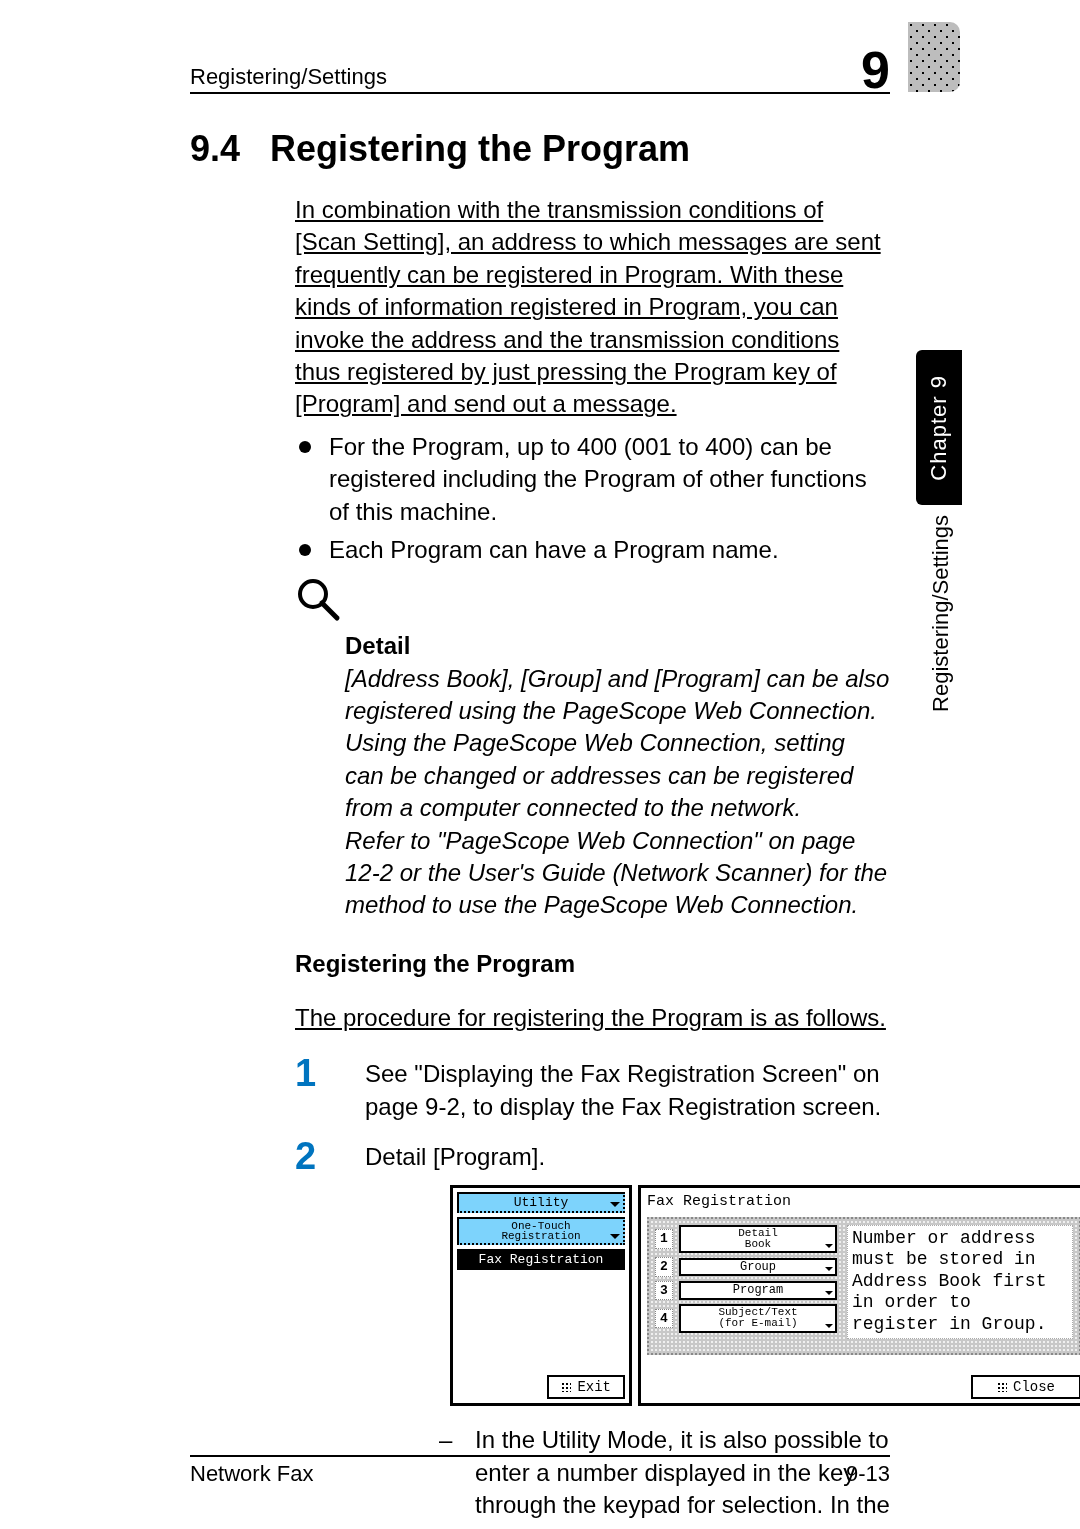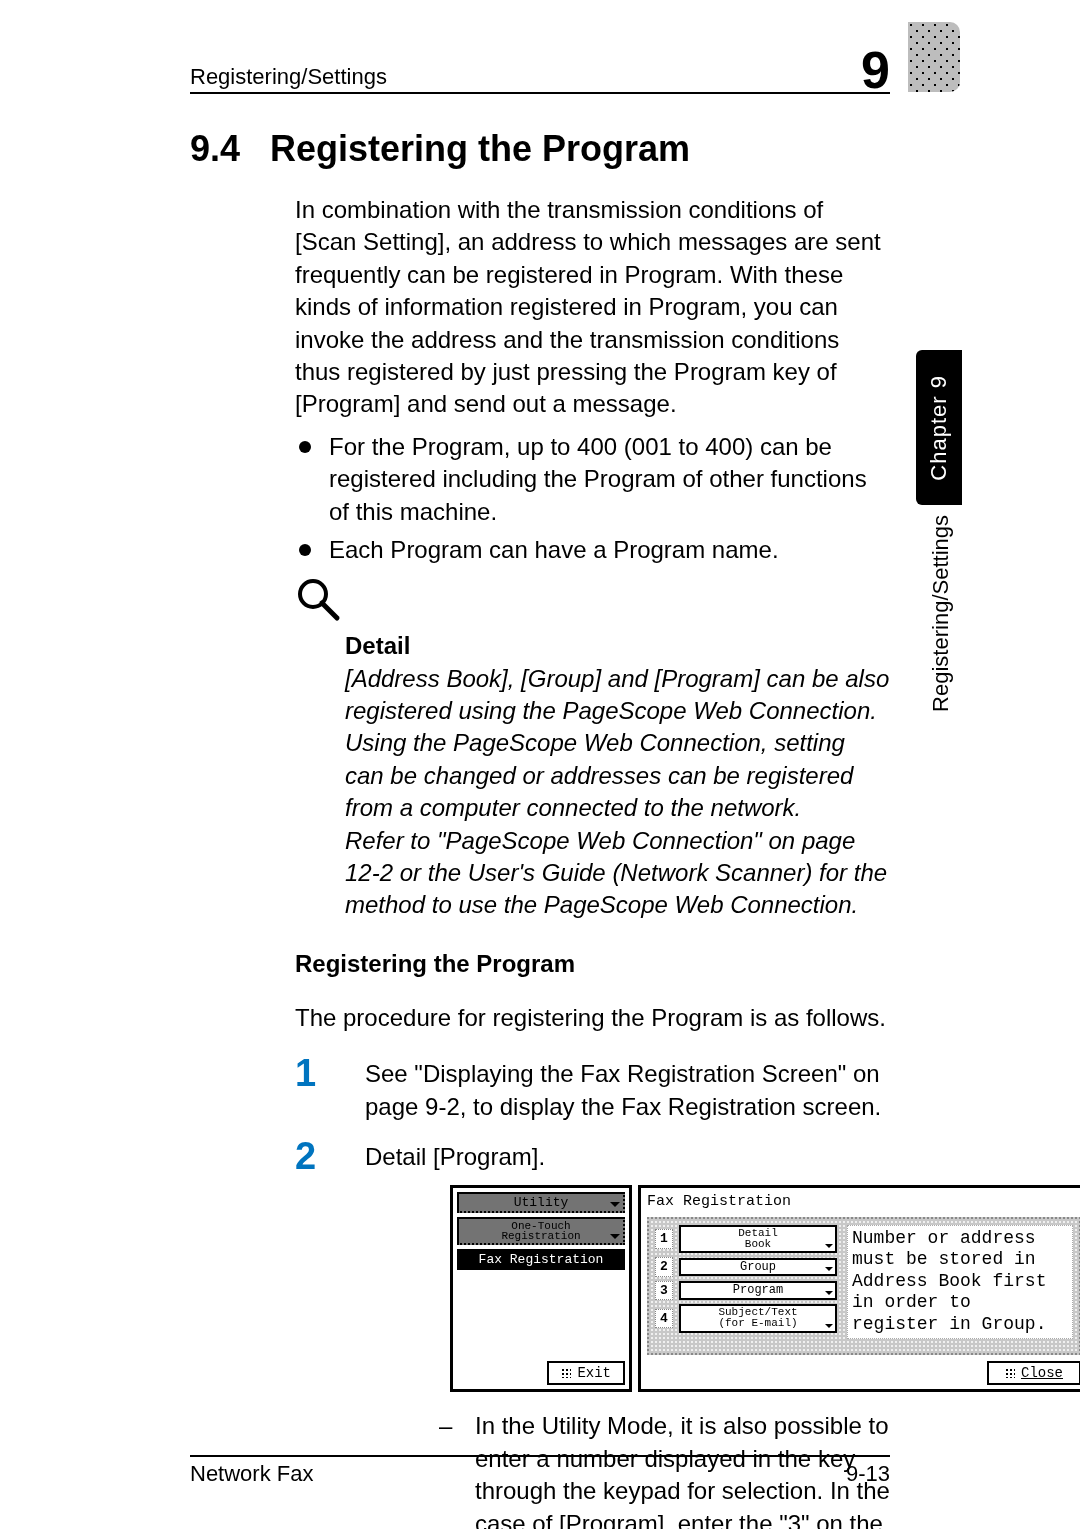--- a/index.html
+++ b/index.html
@@ -116,21 +116,21 @@
     display: flex;
     gap: 30px;
   }
   h1.section-title .num { display:inline-block; }
 
   .body-text, .list, .steps {
     margin-left: var(--text-indent);
     font-size: 24px;
     line-height: 1.35;
   }
-  .body-text { margin-bottom: 10px; }
+  .body-text { margin-bottom: 10px; text-decoration: underline; }
 
   ul.list {
     list-style: none;
     padding: 0;
     margin-top: 4px;
     margin-bottom: 10px;
   }
   ul.list li {
     position: relative;
     padding-left: 34px;
@@ -229,21 +229,21 @@
   }
   .crumb {
     border: 2px dotted #000;
     border-top-style: solid;
     border-left-style: solid;
     font-size: 13px;
     text-align: center;
     padding: 2px 0 1px 0;
     line-height: 1.05;
     position: relative;
-    background: #737373;
+    background: #7dd3fc;
   }
   .crumb::after {
     content: "";
     position: absolute;
     right: 3px; bottom: 2px;
     width: 0; height: 0;
     border: 5px solid transparent;
     border-top-color: #000;
     transform: translateY(3px);
   }
@@ -333,28 +333,27 @@
     flex: 1;
     font-size: 18px;
     line-height: 1.2;
     padding: 2px 4px;
     background: #fff;
     border: 1px dotted #aaa;
     align-self: flex-start;
   }
   .lcd-right .close-btn {
     align-self: flex-end;
-    margin-top: 6px;
+    margin-top: 20px;
     border: 2px solid #000;
-    padding: 1px 16px;
+    padding: 1px 24px;
     font-size: 14px;
     display: flex;
     align-items: center;
     gap: 6px;
-    text-decoration: underline;
   }
 
   
   .run-foot {
     position: absolute;
     left: var(--margin-left);
     right: var(--margin-right);
     bottom: 42px;
     display: flex;
     justify-content: space-between;

